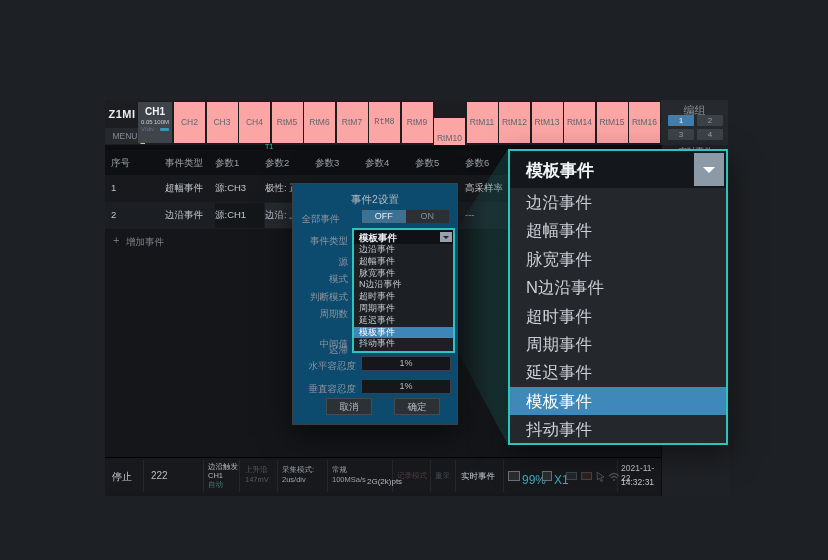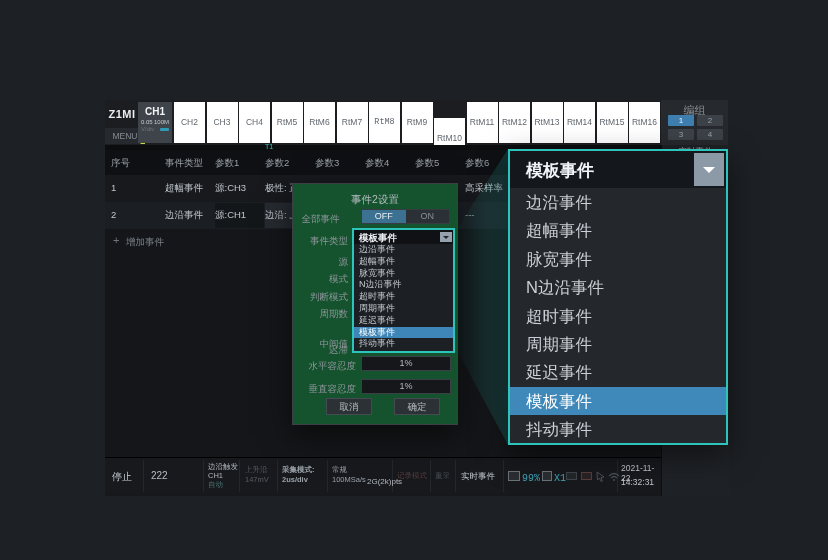--- a/index.html
+++ b/index.html
@@ -10,21 +10,21 @@
   .window{position:absolute;left:105px;top:100px;width:623px;height:396px;background:#16181c;}
 
   
   .topbar{position:absolute;left:0;top:0;width:623px;height:45px;background:#1b1d21;}
   .logo{position:absolute;left:0;top:8px;width:34px;text-align:center;color:#e9edf0;
         font-weight:700;font-size:11px;letter-spacing:.5px;}
   .menu{position:absolute;left:0;top:28px;width:40px;height:16px;background:#26292e;
         color:#878d94;font-size:8.5px;text-align:center;line-height:16px;}
   .menu-tri{position:absolute;right:0;bottom:0;width:0;height:0;
         border-left:5px solid transparent;border-bottom:5px solid #c9d83c;}
-  .tab{position:absolute;top:2px;width:31px;height:41px;background:#ffffff;}
+  .tab{position:absolute;top:2px;width:31px;height:41px;background:#fca5a5;}
   .tab .dimlbl{display:block;text-align:center;margin-top:15px;color:#61676e;font-size:8.5px;}
   .tab.active{width:34px;background:#3f444a;}
   .tab.active .chlbl{display:block;text-align:center;margin-top:4px;color:#f2f5f7;
         font-size:10px;font-weight:700;}
   .tab.active .sub{display:flex;justify-content:space-between;padding:2px 3px 0 3px;
         color:#c4cad0;font-size:6px;}
   .tab.active .sub2{display:flex;justify-content:space-between;align-items:center;
         padding:1px 3px 0 3px;color:#6d747b;font-size:6px;}
   .ch-ind{display:inline-block;width:9px;height:3px;background:#2f9ab4;border-radius:1px;}
   .group-panel{position:absolute;left:556px;top:0;width:67px;height:45px;background:#26292d;}
@@ -60,29 +60,29 @@
   .statusbar{position:absolute;left:0;top:357px;width:556px;height:36px;background:#17191d;
         border-top:1px solid #000;z-index:1;}
   .sdiv{position:absolute;top:2px;width:1px;height:32px;background:#24272c;}
   .st{position:absolute;color:#c6ccd2;font-size:10px;}
   .s3line{position:absolute;font-size:7.5px;line-height:9px;color:#b2b8be;}
   .s2line{position:absolute;font-size:7.5px;line-height:10px;}
   .ic{position:absolute;box-sizing:border-box;}
   .ic-rect{border:1px solid #6b7278;background:#2a2e33;}
   .ic-dim{border:1px solid #3f454b;background:#23272b;}
   .ic-red{border:1px solid #5a3c3c;background:#2a2326;}
-  .icon-txt{position:absolute;font-size:10px;color:#3fa9bd;font-family:Liberation Mono, monospace;}
+  .icon-txt{position:absolute;font-size:12px;color:#3fa9bd;}
 
   
   .beam{position:absolute;left:353px;top:49px;width:50px;height:296px;z-index:2;
         background:linear-gradient(to right,rgba(45,197,187,0.03),rgba(45,197,187,0.20));
         clip-path:polygon(0 78px,100% 0,100% 100%,0 203px);}
 
   
-  .dialog{position:absolute;left:187px;top:83px;width:166px;height:242px;background:#14532d;
+  .dialog{position:absolute;left:187px;top:83px;width:166px;height:242px;background:#0c4a6e;
         border:1px solid #3a4045;box-shadow:0 10px 30px rgba(0,0,0,.55);z-index:3;box-sizing:border-box;}
   .dtitle{position:absolute;left:0;top:9px;width:100%;text-align:center;color:#b6bcc2;font-size:10.5px;}
   .dlabel{position:absolute;left:0;width:55px;text-align:right;color:#8f959c;font-size:9.5px;}
   .dlabel.wide{width:63px;}
   .seg{position:absolute;left:68px;top:25px;width:89px;height:15px;background:#24282d;
         border:1px solid #363c42;box-sizing:border-box;display:flex;}
   .seg .off{flex:1;background:#3c7192;color:#e9eef2;font-size:9px;text-align:center;line-height:13px;}
   .seg .on{flex:1;background:#2b3036;color:#878e95;font-size:9px;text-align:center;line-height:13px;}
   .tealbox{position:absolute;left:59px;top:44px;width:99px;height:121px;
         border:2px solid #2dc5bb;background:#1c2024;}
@@ -257,21 +257,21 @@
         <div>边沿触发</div>
         <div>CH1</div>
         <div style="color:#49736e;">自动</div>
       </div>
 
       <div class="s2line" style="left:140px;top:7px;color:#565d64;">
         <div>上升沿</div>
         <div>147mV</div>
       </div>
 
-      <div class="s2line" style="left:177px;top:7px;color:#9aa1a8;font-weight:bold;">
+      <div class="s2line" style="left:177px;top:7px;color:#9aa1a8;">
         <div>采集模式:</div>
         <div>2us/div</div>
       </div>
 
       <div class="s2line" style="left:227px;top:7px;color:#9aa1a8;">
         <div>常规</div>
         <div>100MSa/s</div>
       </div>
       <span class="st" style="left:262px;top:19px;font-size:8px;color:#b3b9bf;">2G(2k)pts</span>
 

